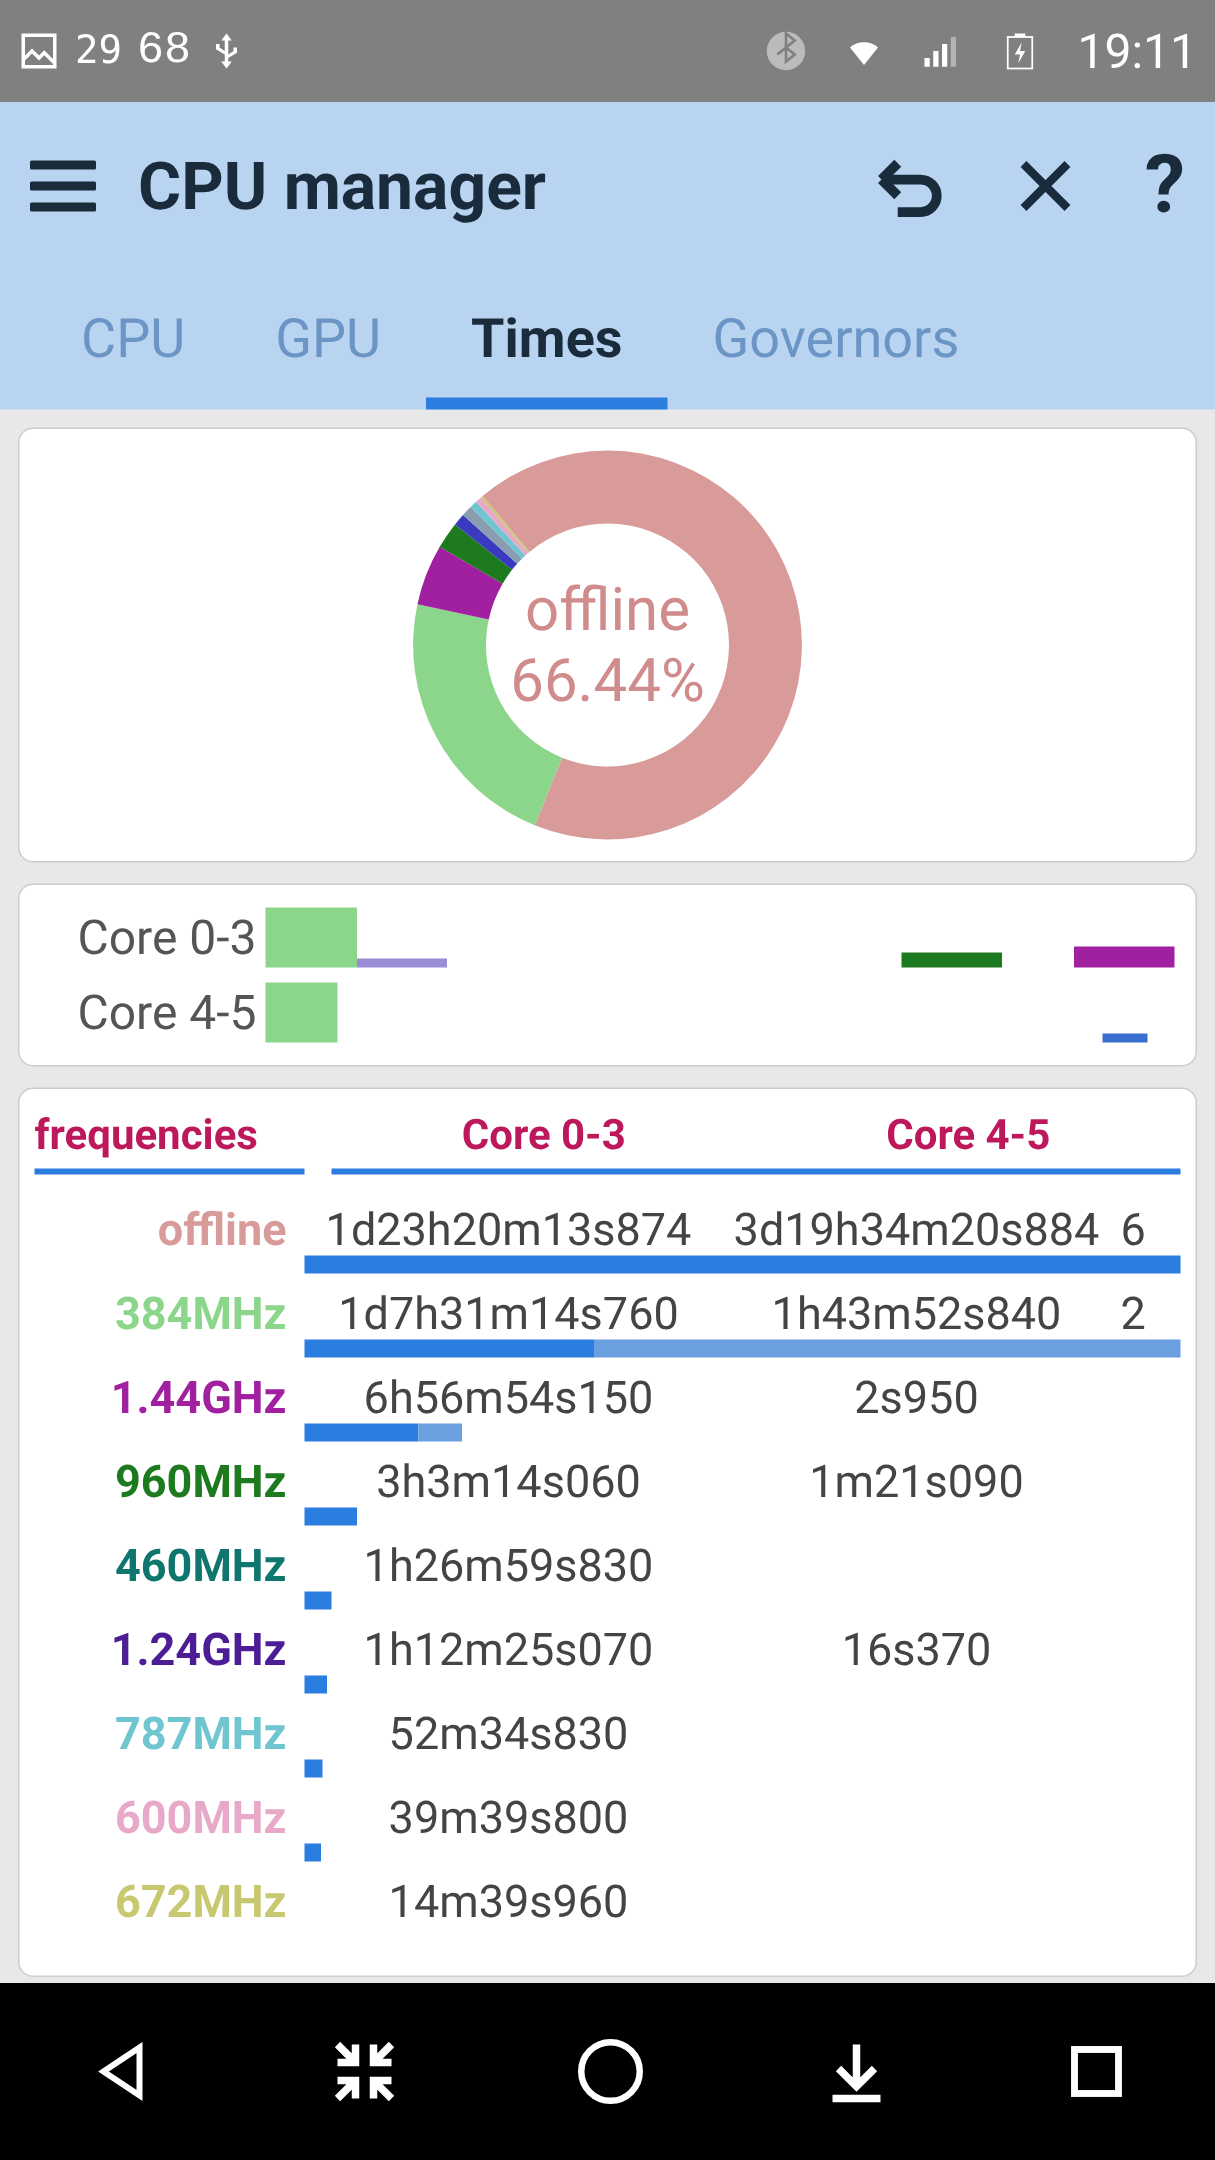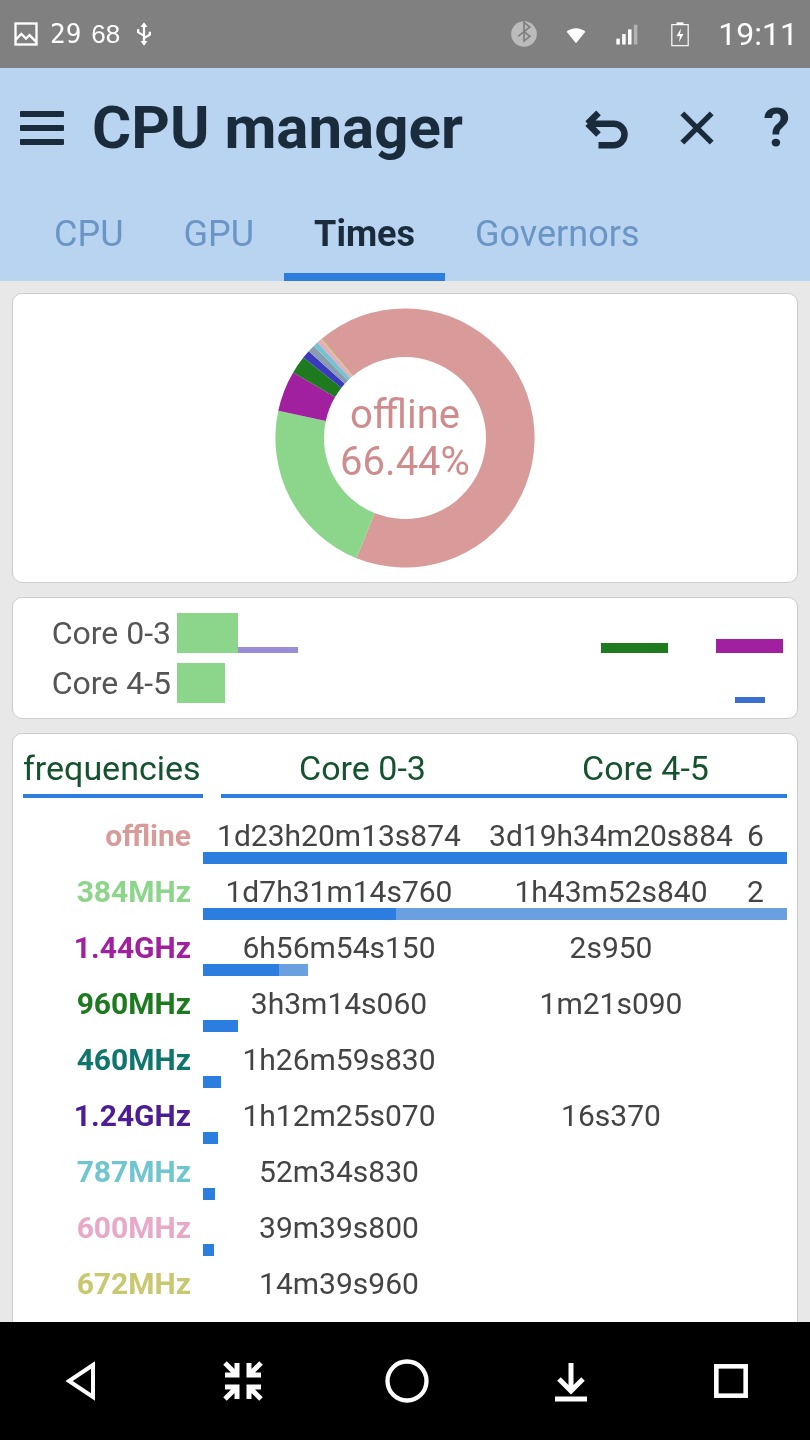--- a/index.html
+++ b/index.html
@@ -28,21 +28,21 @@
     padding: 24px 20px 0 20px;
   }
   .title-row {
     display: flex;
     align-items: center;
     gap: 28px;
     padding-bottom: 36px;
   }
   .hamburger { width: 44px; height: 34px; cursor: pointer; }
   .hamburger div { height: 6px; background: #1a2b3c; margin-bottom: 8px; border-radius: 1px; }
-  .app-title { font-size: 60px; font-weight: 700; color: #1a2b3c; }
+  .app-title { font-size: 44px; font-weight: 700; color: #1a2b3c; }
   .header-actions { margin-left: auto; display: flex; gap: 44px; align-items: center; }
   .action-icon { font-size: 52px; color: #1a2b3c; cursor: pointer; font-weight: 700; }
   .tab-row { display: flex; padding: 0 4px; }
   .tab {
     padding: 14px 30px 18px 30px;
     font-size: 36px;
     color: #6b95c5;
     cursor: pointer;
     font-weight: 400;
   }
@@ -64,21 +64,21 @@
     color: #d08c8c;
     font-size: 40px;
     font-weight: 400;
   }
   .bars-card { padding: 10px 14px; }
   .bar-row { display: flex; align-items: center; height: 50px; }
   .bar-label { width: 150px; font-size: 32px; color: #555; text-align: right; padding-right: 6px; }
   .bar-track { flex: 1; height: 40px; position: relative; }
   .bar-seg { position: absolute; height: 100%; top: 0; }
   .table-card { padding: 14px 10px; }
-  .table-header { display: flex; font-size: 34px; font-weight: 400; color: #14532d; }
+  .table-header { display: flex; font-size: 28px; font-weight: 700; color: #be185d; }
   .th-freq { width: 180px; border-bottom: 4px solid #2b7de0; padding-bottom: 6px; }
   .th-cores { flex: 1; display: flex; border-bottom: 4px solid #2b7de0; margin-left: 18px; padding-bottom: 6px; }
   .th-core { flex: 1; text-align: center; }
   .data-rows { margin-top: 16px; }
   .data-row { position: relative; height: 56px; display: flex; align-items: flex-start; }
   .freq-label { width: 180px; text-align: right; font-size: 30px; font-weight: 700; padding-right: 12px; padding-top: 4px; }
   .data-cells { flex: 1; display: flex; position: relative; height: 100%; }
   .data-cell { flex: 1; text-align: center; font-size: 30px; color: #444; padding-top: 4px; }
   .data-cell.extra { flex: 0 0 40px; text-align: left; overflow: hidden; color: #444; padding-top: 4px; font-size: 30px; }
   .row-bar { position: absolute; bottom: 6px; left: 0; height: 12px; }
@@ -94,21 +94,21 @@
 </head>
 <body>
 
 <div class="status-bar">
   <div class="status-left">
     <svg class="status-icon" viewBox="0 0 24 24" fill="none" stroke="#fff" stroke-width="2">
         <rect x="3" y="3" width="18" height="18"></rect>
         <path d="M3 17l5-5 4 4 3-3 6 6"></path>
       </svg>
     <span style="font-family:monospace;font-size:26px;">29</span>
-    <span style="font-family:Liberation Sans, sans-serif;font-size:26px;">68</span>
+    <span style="font-family:Liberation Mono, monospace;font-size:30px;">68</span>
     <svg class="status-icon" viewBox="0 0 24 24" fill="#fff">
         <path d="M12 2l3 4h-2v8l3-2v-2h2v3l-5 3v2h2l-3 4-3-4h2v-4l-5-3v-3h2v2l3 2V6h-2z"></path>
       </svg>
   </div>
   <div class="status-right">
     <svg class="status-icon" viewBox="0 0 24 24" fill="#bbb">
         <circle cx="12" cy="12" r="11"></circle>
         <path d="M12 6v12l5-4-5-4 5-4-5-4v8l-5 4" stroke="#808080" stroke-width="1.5" fill="none"></path>
       </svg>
     <svg class="status-icon" viewBox="0 0 24 24" fill="#fff">

